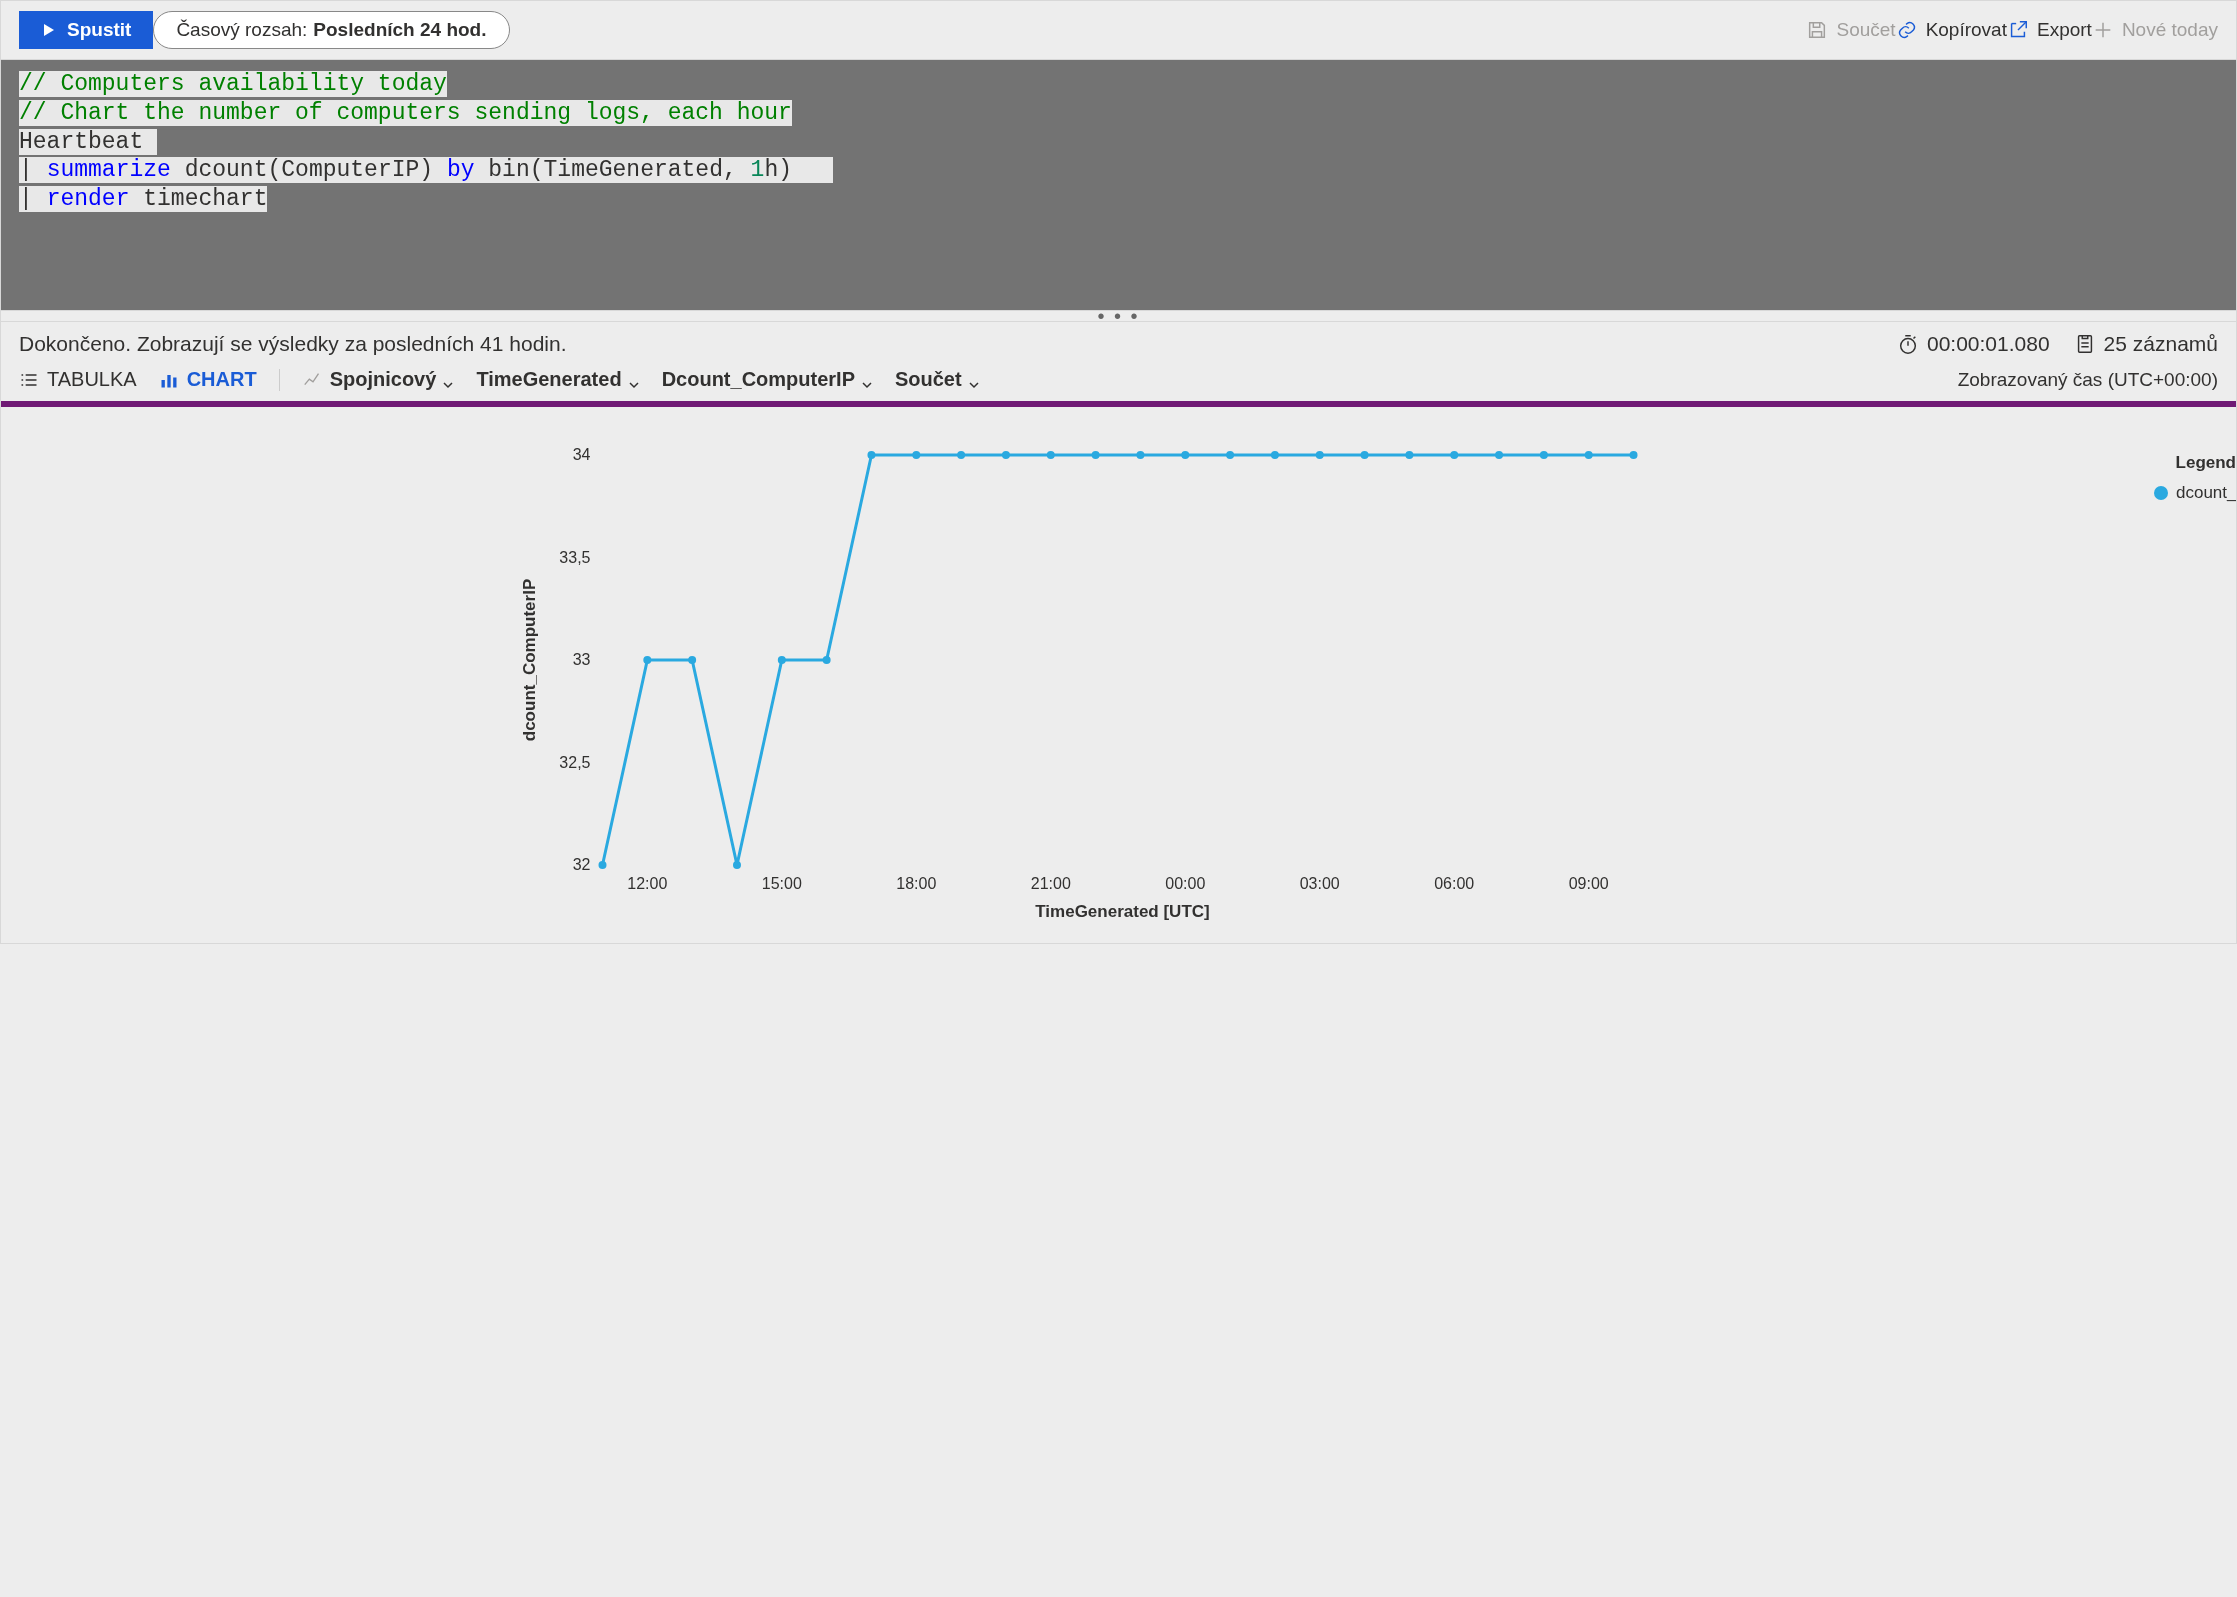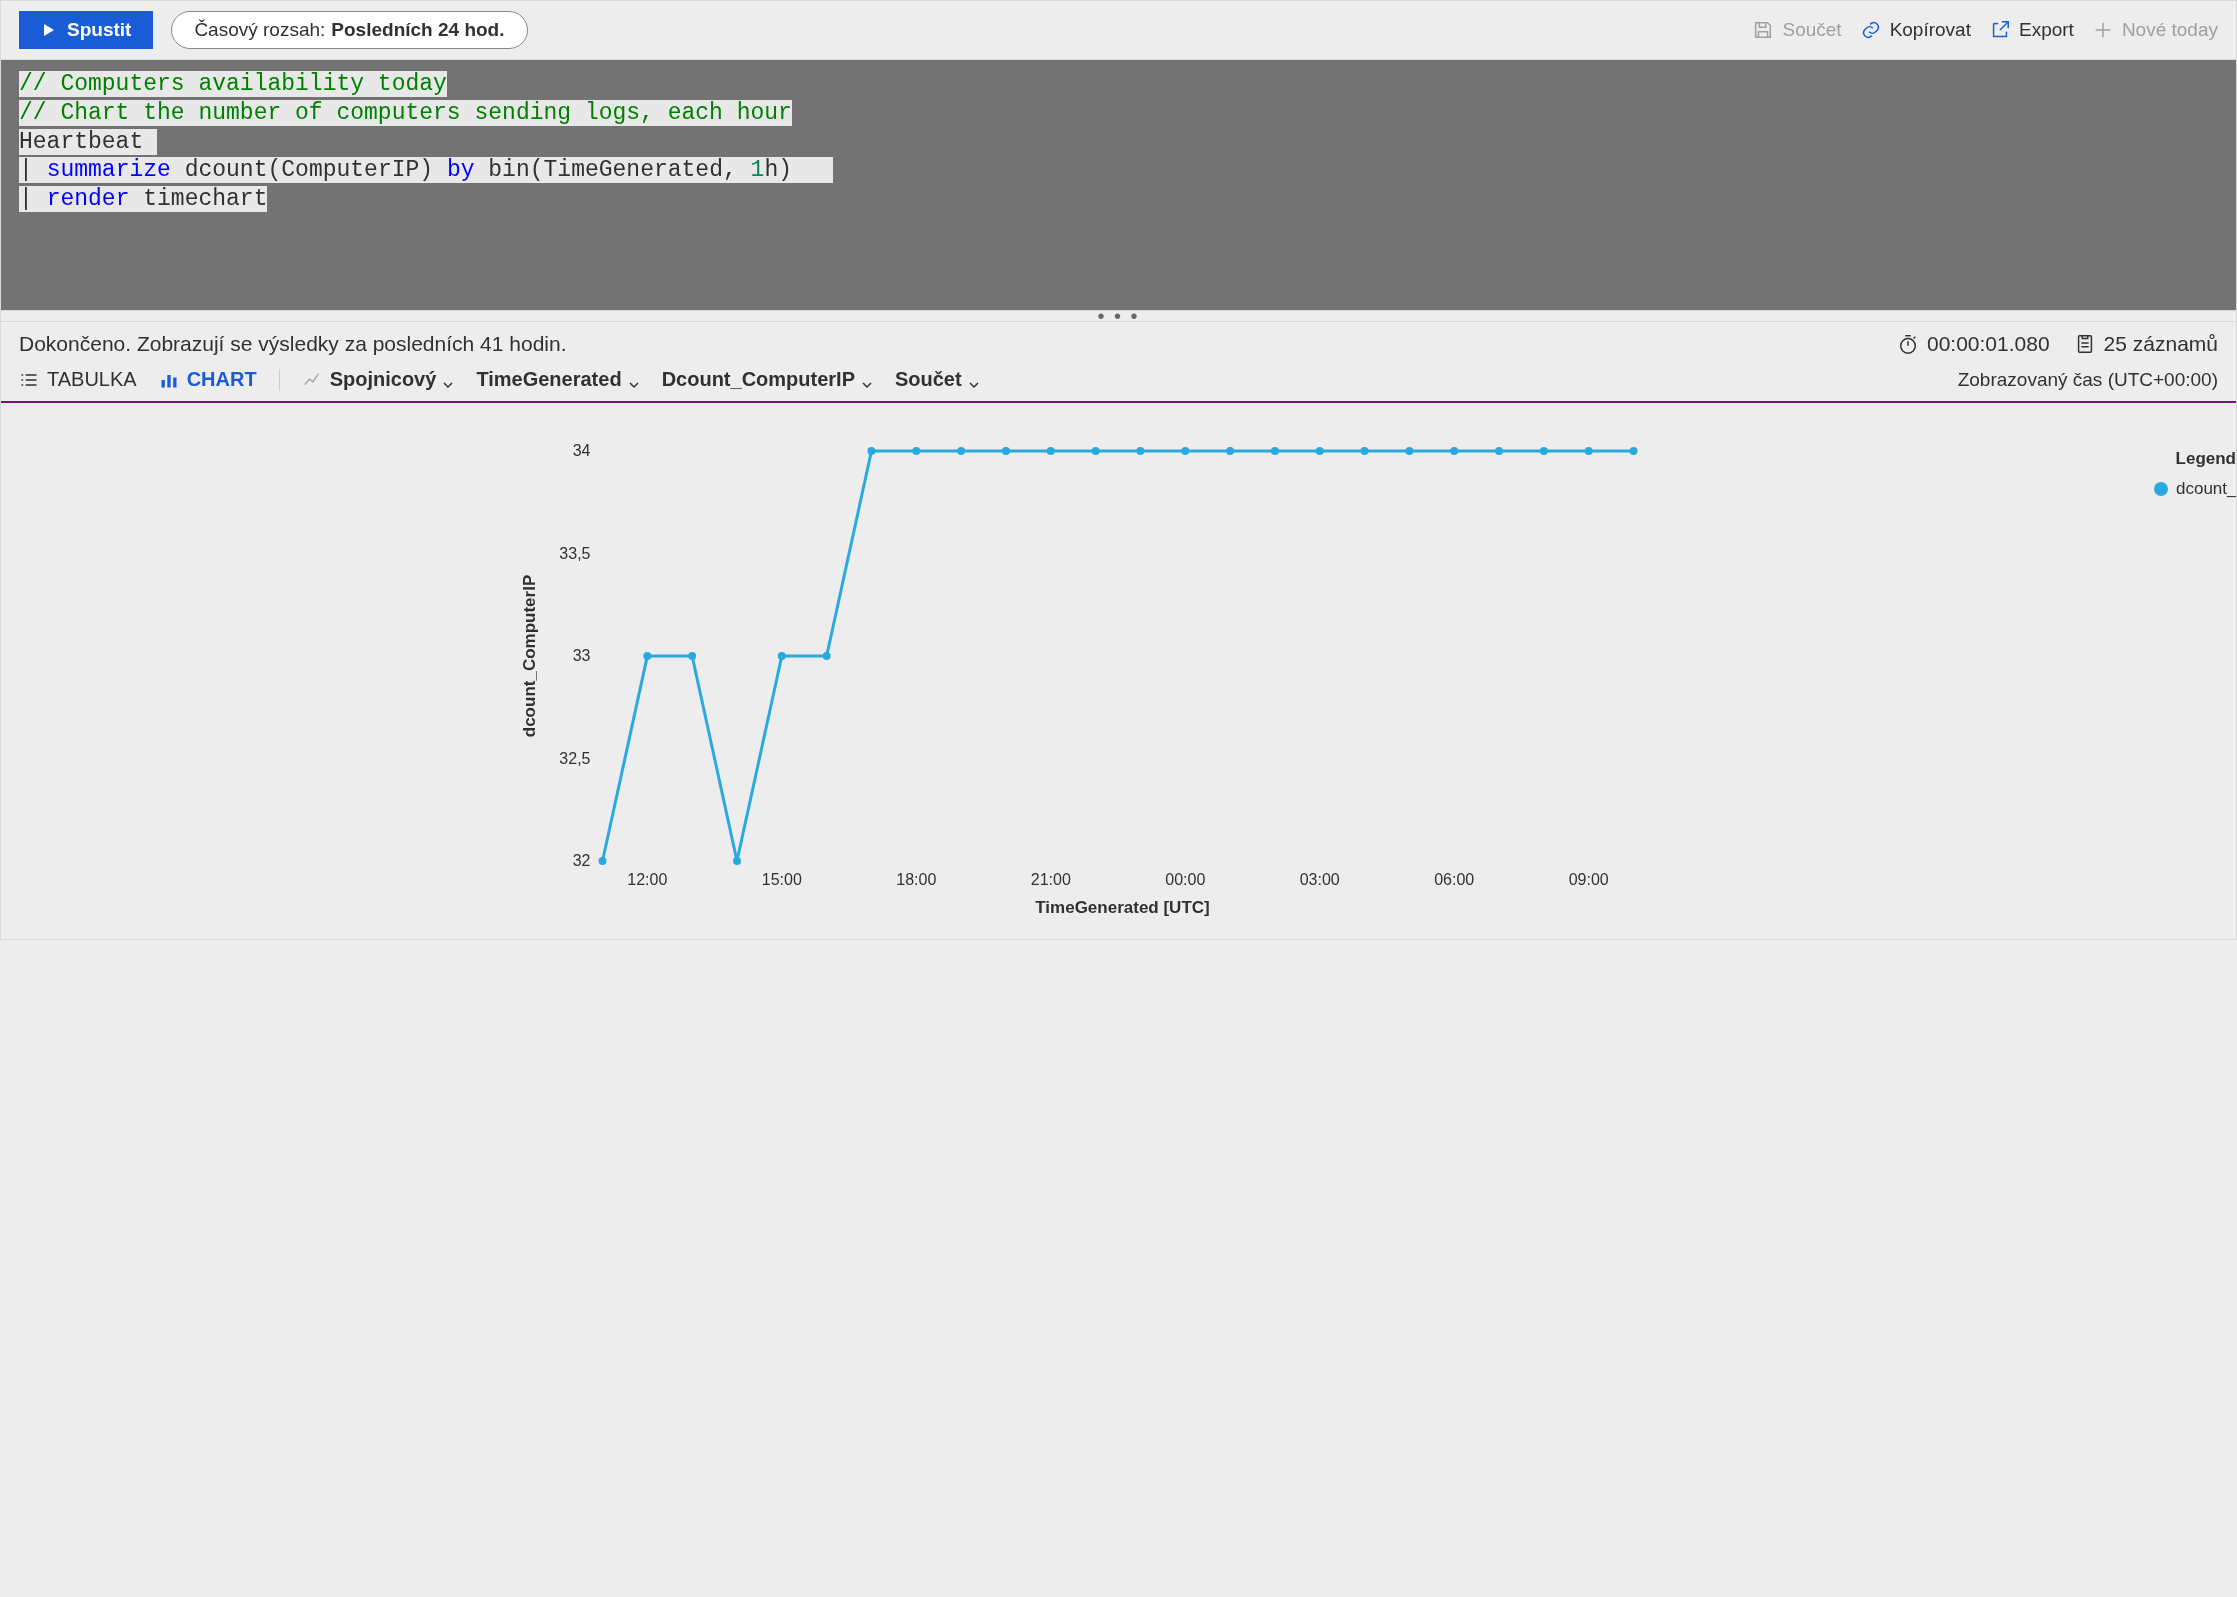--- a/index.html
+++ b/index.html
@@ -1,20 +1,20 @@
 <!DOCTYPE html>
 <html><head>
 <meta charset="utf-8">
 <style>
   * { box-sizing: border-box; margin: 0; padding: 0; }
   html, body { width: 100%; height: 100%; font-family: "Segoe UI", Arial, sans-serif; background: #ededed; color: #323130; }
   .root { width: 100%; display: flex; flex-direction: column; border: 1px solid #d8d8d8; }
 
   
-  .toolbar { display: flex; align-items: center; padding: 10px 18px; gap: 18px; border-bottom: 1px solid #d8d8d8; }
+  .toolbar { display: flex; align-items: center; padding: 10px 18px; border-bottom: 1px solid #d8d8d8; }
   .run-btn { background: #1a5cd6; color: #fff; border: none; padding: 8px 22px; font-size: 19px; font-weight: 600; display: flex; align-items: center; gap: 10px; cursor: pointer; }
   .run-btn svg { width: 16px; height: 16px; fill: #fff; }
   .time-range { border: 1px solid #888; border-radius: 999px; padding: 7px 22px; font-size: 19px; background: #fff; cursor: pointer; display: flex; gap: 6px; }
   .time-range .bold { font-weight: 700; }
   .spacer { flex: 1; }
   .tb-action { display: flex; align-items: center; gap: 8px; font-size: 19px; cursor: pointer; color: #323130; }
   .tb-action.disabled { color: #a19f9d; cursor: default; }
   .tb-action svg { width: 22px; height: 22px; fill: none; stroke: currentColor; stroke-width: 1.6; }
   .tb-action.save svg, .tb-action.copy svg, .tb-action.export svg { stroke: #1a5cd6; }
   .tb-action.save.disabled svg { stroke: #a19f9d; }
@@ -31,21 +31,21 @@
   
   .splitter { text-align: center; color: #666; font-size: 20px; letter-spacing: 2px; border-top:1px solid #d8d8d8; border-bottom:1px solid #d8d8d8; cursor: ns-resize; user-select:none; line-height:10px; height:12px; }
 
   
   .statusbar { display: flex; align-items: center; padding: 10px 18px 8px; font-size: 21px; gap: 18px; }
   .statusbar .right { margin-left: auto; display: flex; align-items: flex-end; gap: 24px; }
   .stat { display: flex; align-items: center; gap: 8px; }
   .stat svg { width: 22px; height: 22px; fill: none; stroke: #323130; stroke-width: 1.6; }
 
   
-  .viewbar { display: flex; align-items: center; padding: 4px 18px 10px; gap: 22px; font-size: 20px; border-bottom: 2px solid #701a75; }
+  .viewbar { display: flex; align-items: center; padding: 4px 18px 10px; gap: 22px; font-size: 20px; border-bottom: 6px solid #701a75; }
   .viewtab { display: flex; align-items: center; gap: 8px; cursor: pointer; }
   .viewtab.active { color: #1a5cd6; font-weight: 600; }
   .viewtab svg { width: 20px; height: 20px; }
   .vdivider { width:1px; height:22px; background:#ccc; }
   .dropdown { display: flex; align-items: flex-end; gap: 6px; cursor: pointer; font-weight: bold; }
   .chev { width: 12px; height: 12px; }
   .viewbar .right { margin-left: auto; font-size: 19px; }
   .dd-icon { width: 22px; height: 22px; stroke:#a19f9d; fill:none; stroke-width:1.5; }
 
   

